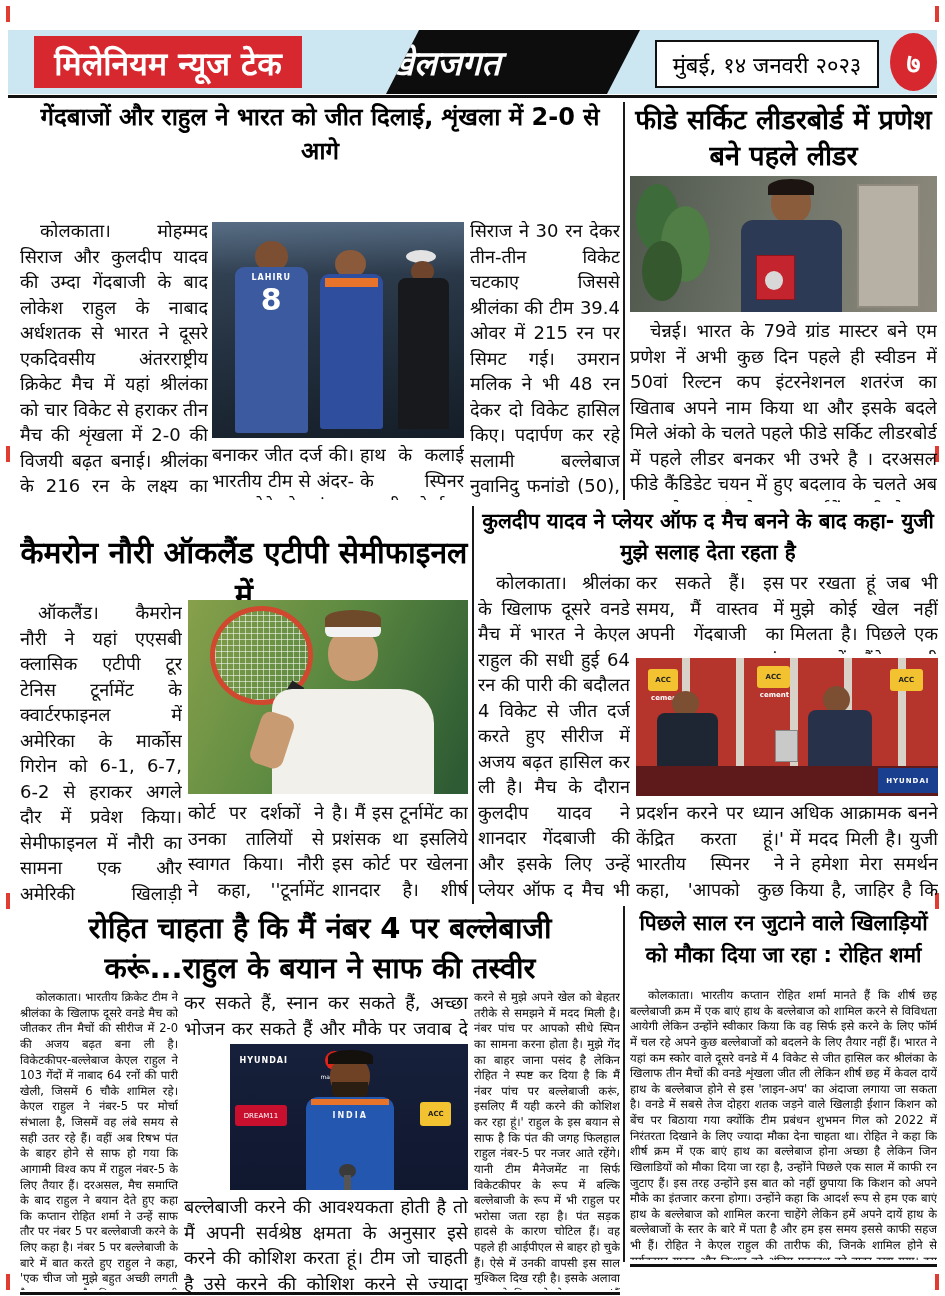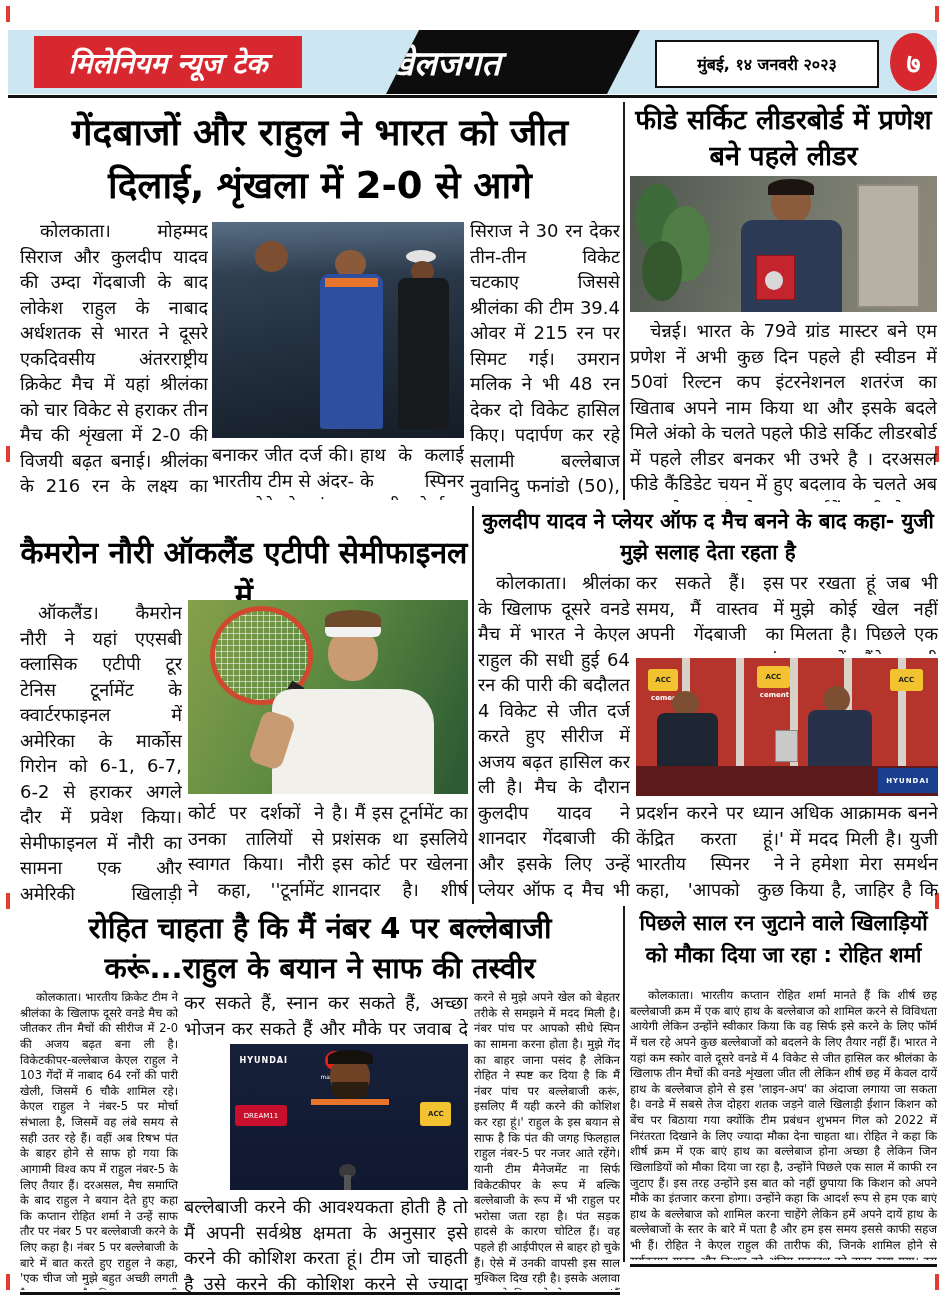--- a/index.html
+++ b/index.html
@@ -24,48 +24,52 @@
 <div class="abs trim" style="left:6px;top:893px"></div>
 <div class="abs trim" style="left:6px;top:1274px"></div>
 <div class="abs trim" style="left:935px;top:6px"></div>
 <div class="abs trim" style="left:935px;top:446px"></div>
 <div class="abs trim" style="left:935px;top:893px"></div>
 <div class="abs trim" style="left:935px;top:1274px"></div>
 
 <div class="abs" style="left:8px;top:30px;width:929px;height:64px;background:#cde7f2"></div>
 
 <div class="abs" style="left:34px;top:36px;width:268px;height:52px;background:#d7282f;display:flex;align-items:center;justify-content:center">
-  <span style="color:#fff;font-size:28px;font-weight:bold;font-style:italic">मिलेनियम न्यूज टेक</span>
+  <span style="color:#fff;font-size:32px;font-weight:bold;">मिलेनियम न्यूज टेक</span>
 </div>
 
 <div class="abs" style="left:386px;top:30px;width:254px;height:64px;background:#0d0d0d;clip-path:polygon(13% 0,100% 0,87% 100%,0 100%);display:flex;align-items:center;justify-content:flex-start">
   <span style="color:#fff;font-size:34px;font-weight:bold;font-style:italic">खेलजगत</span>
 </div>
 
 <div class="abs" style="left:655px;top:40px;width:220px;height:44px;background:#fff;border:2px solid #111;display:flex;align-items:center;justify-content:center">
-  <span style="font-size:16px;font-weight:bold">मुंबई, १४ जनवरी २०२३</span>
+  <span style="font-size:22px;font-weight:normal">मुंबई, १४ जनवरी २०२३</span>
 </div>
 
 <div class="abs" style="left:890px;top:33px;width:47px;height:58px;background:#d7282f;border-radius:50%;display:flex;align-items:center;justify-content:center">
   <span style="color:#fff;font-size:27px;font-weight:bold">७</span>
 </div>
 
 <div class="abs hrule" style="left:8px;top:95px;width:929px"></div>
 
 <div class="abs vrule" style="left:623px;top:102px;height:398px"></div>
 <div class="abs vrule" style="left:472px;top:506px;height:398px"></div>
 <div class="abs vrule" style="left:623px;top:906px;height:356px"></div>
 
-<div class="abs hl" style="left:20px;top:107px;width:600px;font-size:37px;line-height:1.42">गेंदबाजों और राहुल ने भारत को जीत दिलाई, शृंखला में 2-0 से आगे</div>
+<div class="abs hl" style="left:20px;top:100px;width:600px;font-size:24px;line-height:1.42">गेंदबाजों और राहुल ने भारत को जीत दिलाई, शृंखला में 2-0 से आगे</div>
 
 <div class="abs txt" style="left:20px;top:218px;width:188px;height:282px;text-indent:20px">कोलकाता। मोहम्मद सिराज और कुलदीप यादव की उम्दा गेंदबाजी के बाद लोकेश राहुल के नाबाद अर्धशतक से भारत ने दूसरे एकदिवसीय अंतरराष्ट्रीय क्रिकेट मैच में यहां श्रीलंका को चार विकेट से हराकर तीन मैच की शृंखला में 2-0 की विजयी बढ़त बनाई। श्रीलंका के 216 रन के लक्ष्य का पीछा करते हुए भारत ने राहुल की 103 गेंद में छह चौकों से नाबाद 64 रन की पारी और हार्दिक पंड्या (36) के साथ पांचवें विकेट की उनकी 75 रन की साझेदारी से 6.4 ओवर शेष रहते छह विकेट पर 219 रन</div>
 
 <div class="abs photo" style="left:212px;top:222px;width:252px;height:216px;background:linear-gradient(170deg,#3b4c5f 0%,#243140 50%,#141d27 100%)">
   <div class="shape" style="left:0;top:0;width:100%;height:24%;background:linear-gradient(180deg,rgba(140,170,200,.35),transparent)"></div>
   <div class="shape" style="left:17%;top:9%;width:13%;height:14%;background:#7c4f33;border-radius:50%"></div>
+  <div class="shape" style="left:9%;top:21%;width:29%;height:74%;background:#3b5aa0;border-radius:9px 9px 3px 3px;display:flex;flex-direction:column;align-items:center;padding-top:6px">
+    <span style="color:#fff;font-size:8px;font-weight:bold;letter-spacing:1px">LAHIRU</span>
+    <span style="color:#fff;font-size:30px;font-weight:bold">8</span>
+  </div>
   <div class="shape" style="left:49%;top:13%;width:12%;height:13%;background:#8a5a3a;border-radius:50%"></div>
   <div class="shape" style="left:43%;top:24%;width:25%;height:72%;background:#2f4f9e;border-radius:9px 9px 3px 3px"></div>
   <div class="shape" style="left:45%;top:26%;width:21%;height:4%;background:#e8742c"></div>
   <div class="shape" style="left:77%;top:13%;width:12%;height:6%;background:#e3e3e3;border-radius:50%"></div>
   <div class="shape" style="left:79%;top:18%;width:9%;height:10%;background:#6e452c;border-radius:50%"></div>
   <div class="shape" style="left:74%;top:26%;width:20%;height:70%;background:#17191d;border-radius:8px 8px 0 0"></div>
 </div>
 
 <div class="abs txt" style="left:212px;top:442px;width:142px;height:58px">बनाकर जीत दर्ज की। भारतीय टीम से अंदर-बाहर होते रहे बाएं</div>
 <div class="abs txt" style="left:360px;top:442px;width:104px;height:58px">हाथ के कलाई के स्पिनर कुलदीप ने ईडन गार्डन्स पर 73 जबकि</div>
@@ -150,20 +154,23 @@
   <span class="plabel" style="left:38%;top:20%;font-size:6px;font-weight:normal">mastercard</span>
   <div class="shape" style="left:2%;top:42%;width:22%;height:14%;background:#c8102e;border-radius:3px;display:flex;align-items:center;justify-content:center">
     <span style="color:#fff;font-size:7px;font-weight:normal">DREAM11</span>
   </div>
   <div class="shape" style="left:80%;top:40%;width:13%;height:16%;background:#f2c230;border-radius:3px;display:flex;align-items:center;justify-content:center">
     <span style="font-size:7px;font-weight:bold;color:#222">ACC</span>
   </div>
   <div class="shape" style="left:42%;top:8%;width:17%;height:28%;background:#6f4226;border-radius:48%"></div>
   <div class="shape" style="left:41%;top:4%;width:19%;height:10%;background:#14100c;border-radius:50% 50% 0 0"></div>
   <div class="shape" style="left:43%;top:26%;width:15%;height:12%;background:#2a1d12;border-radius:0 0 40% 40%"></div>
+  <div class="shape" style="left:32%;top:36%;width:37%;height:64%;background:#2457b0;border-radius:12px 12px 0 0;display:flex;justify-content:center;padding-top:14px">
+    <span style="color:#f5f5f5;font-size:8px;font-weight:bold;letter-spacing:2px">INDIA</span>
+  </div>
   <div class="shape" style="left:34%;top:38%;width:33%;height:4%;background:#e8742c"></div>
   <div class="shape" style="left:46%;top:82%;width:7%;height:10%;background:#3a3a3a;border-radius:50%"></div>
   <div class="shape" style="left:48%;top:90%;width:3%;height:10%;background:#555"></div>
 </div>
 
 <div class="abs txt" style="left:184px;top:1194px;width:284px;height:98px">बल्लेबाजी करने की आवश्यकता होती है तो मैं अपनी सर्वश्रेष्ठ क्षमता के अनुसार इसे करने की कोशिश करता हूं। टीम जो चाहती है उसे करने की कोशिश करने से ज्यादा अक्सर मेरी मानसिकता रही है। नंबर पांच पर बल्लेबाजी</div>
 
 <div class="abs txt-sm" style="left:474px;top:990px;width:146px;height:300px">करने से मुझे अपने खेल को बेहतर तरीके से समझने में मदद मिली है। नंबर पांच पर आपको सीधे स्पिन का सामना करना होता है। मुझे गेंद का बाहर जाना पसंद है लेकिन रोहित ने स्पष्ट कर दिया है कि मैं नंबर पांच पर बल्लेबाजी करूं, इसलिए मैं यही करने की कोशिश कर रहा हूं।' राहुल के इस बयान से साफ है कि पंत की जगह फिलहाल राहुल नंबर-5 पर नजर आते रहेंगे। यानी टीम मैनेजमेंट ना सिर्फ विकेटकीपर के रूप में बल्कि बल्लेबाजी के रूप में भी राहुल पर भरोसा जता रहा है। पंत सड़क हादसे के कारण चोटिल हैं। वह पहले ही आईपीएल से बाहर हो चुके हैं। ऐसे में उनकी वापसी इस साल मुश्किल दिख रही है। इसके अलावा राहुल ने पिच को लेकर कहा, 'मैं यह नहीं कहूंगा कि यह एक सपाट विकेट था या फिर यह बहुत हरकतें कर रहा था कि बल्लेबाजी करना ही असंभव हो।</div>
 
 <div class="abs hl" style="left:630px;top:908px;width:307px;font-size:21px;line-height:1.5">पिछले साल रन जुटाने वाले खिलाड़ियों को मौका दिया जा रहा : रोहित शर्मा</div>

